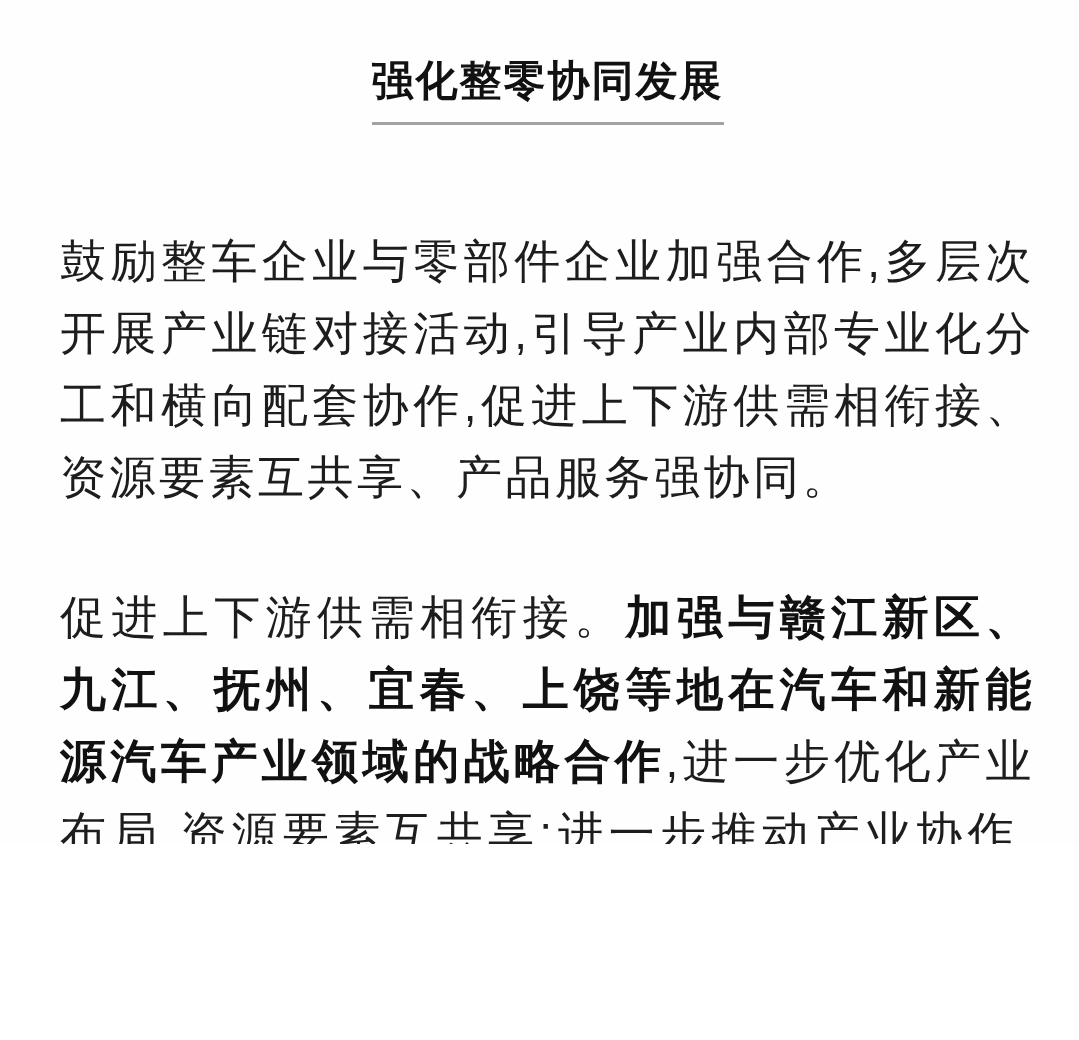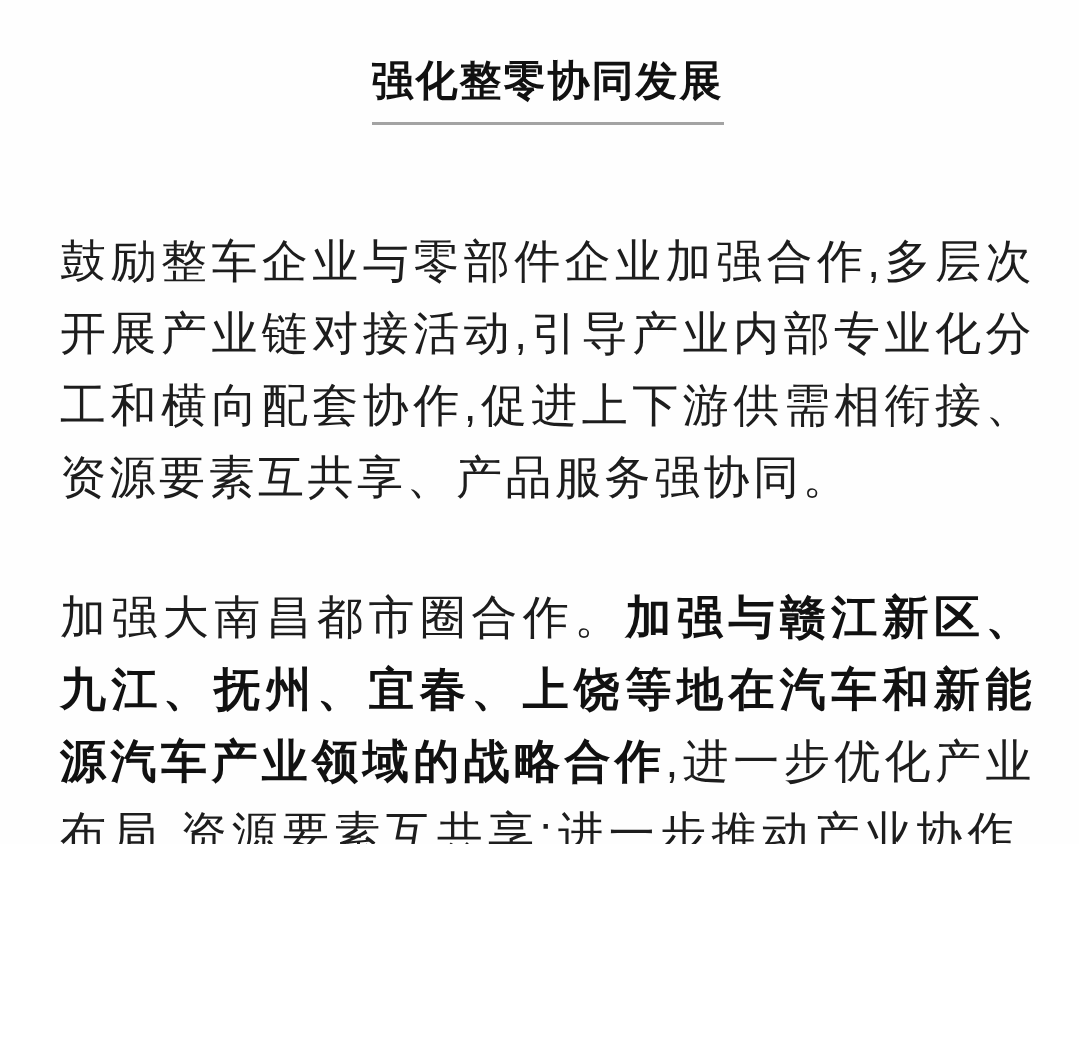--- a/index.html
+++ b/index.html
@@ -62,16 +62,16 @@
   }
 </style>
 </head>
 <body>
 
 <div class="page">
   <h1 class="title">强化整零协同发展</h1>
   <div class="title-divider"></div>
   <div class="article-body">
       <p><span>鼓励整车企业与零部件企业加强合作,多层次开展产业链对接活动,引导产业内部专业化分工和横向配套协作,促进上下游供需相衔接、资源要素互共享、产品服务强协同。</span></p>
-      <p><span>加强大南昌都市圈合作。</span><span class="seg-bold">加强与赣江新区、九江、抚州、宜春、上饶等地在汽车和新能源汽车产业领域的战略合作</span><span>,进一步优化产业布局,资源要素互共享;进一步推动产业协作,打造优势互补、结构优化、错位发展、协调互动的高质量分工协作产业体系,实现区域协同发展和产业融通发展。</span></p>
+      <p><span>促进上下游供需相衔接。</span><span class="seg-bold">加强与赣江新区、九江、抚州、宜春、上饶等地在汽车和新能源汽车产业领域的战略合作</span><span>,进一步优化产业布局,资源要素互共享;进一步推动产业协作,打造优势互补、结构优化、错位发展、协调互动的高质量分工协作产业体系,实现区域协同发展和产业融通发展。</span></p>
     </div>
   <div class="watermark">头条 @a洪都磊哥</div>
 </div>
 
 </body></html>

